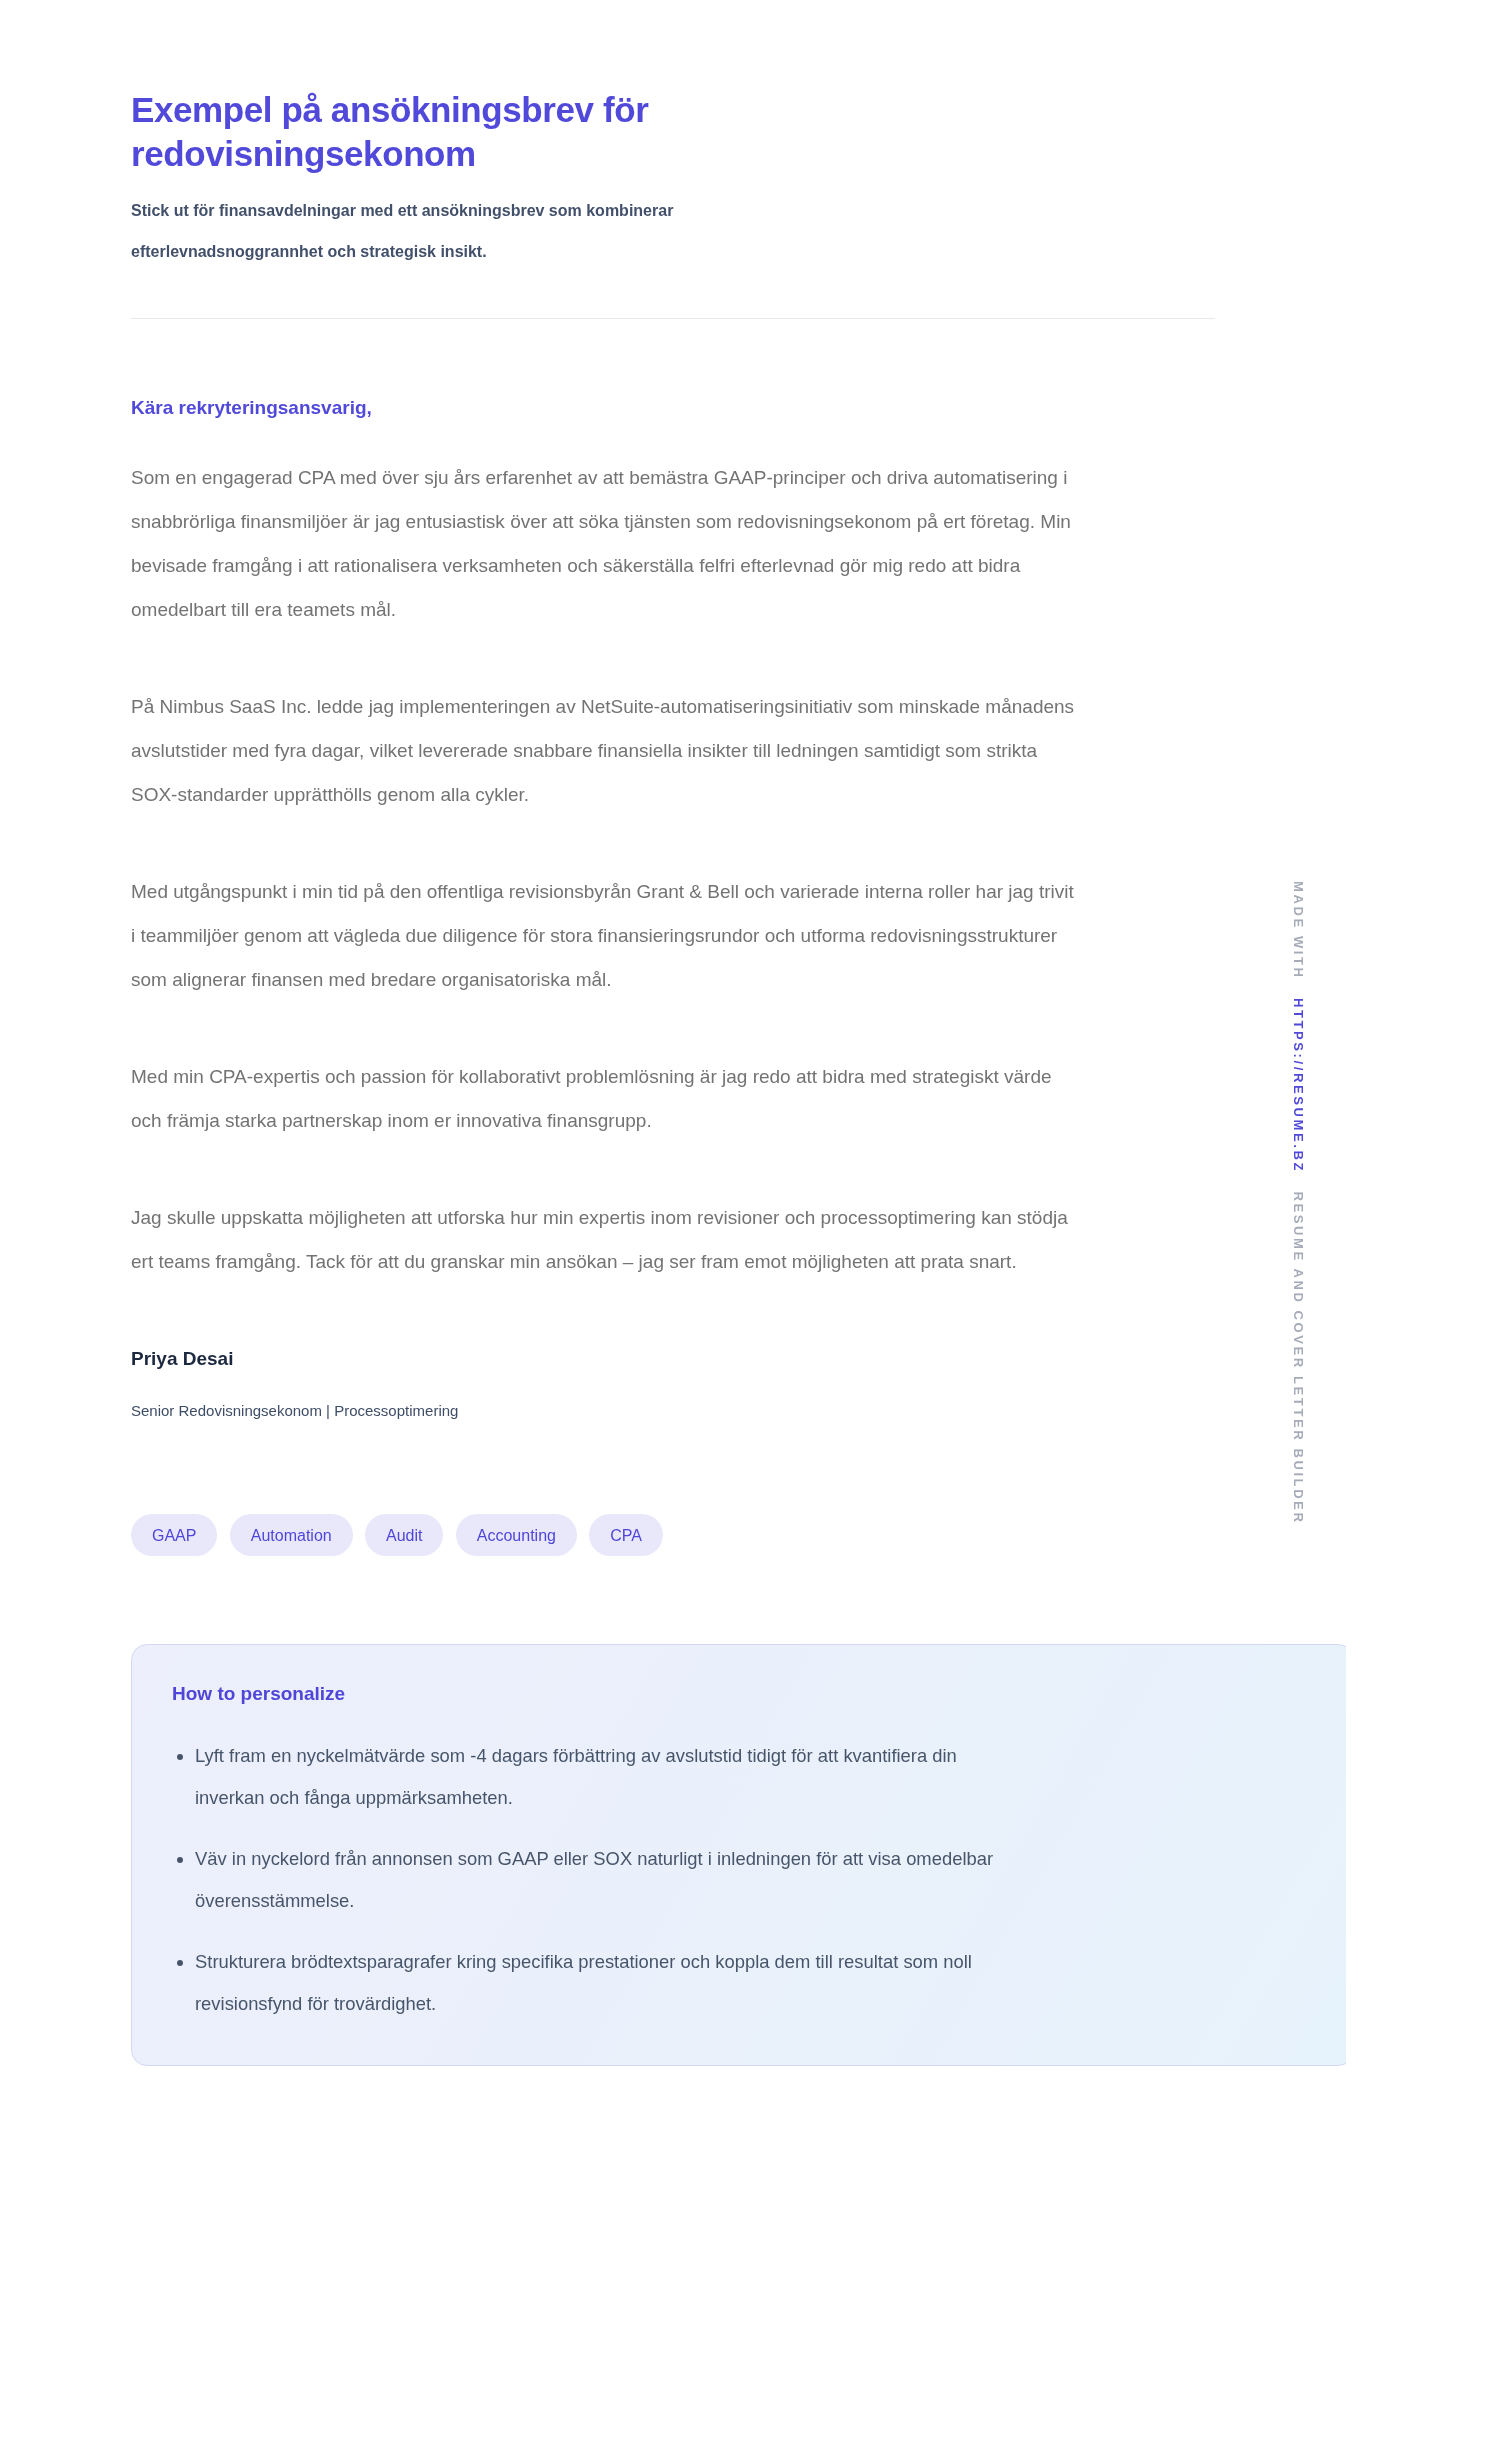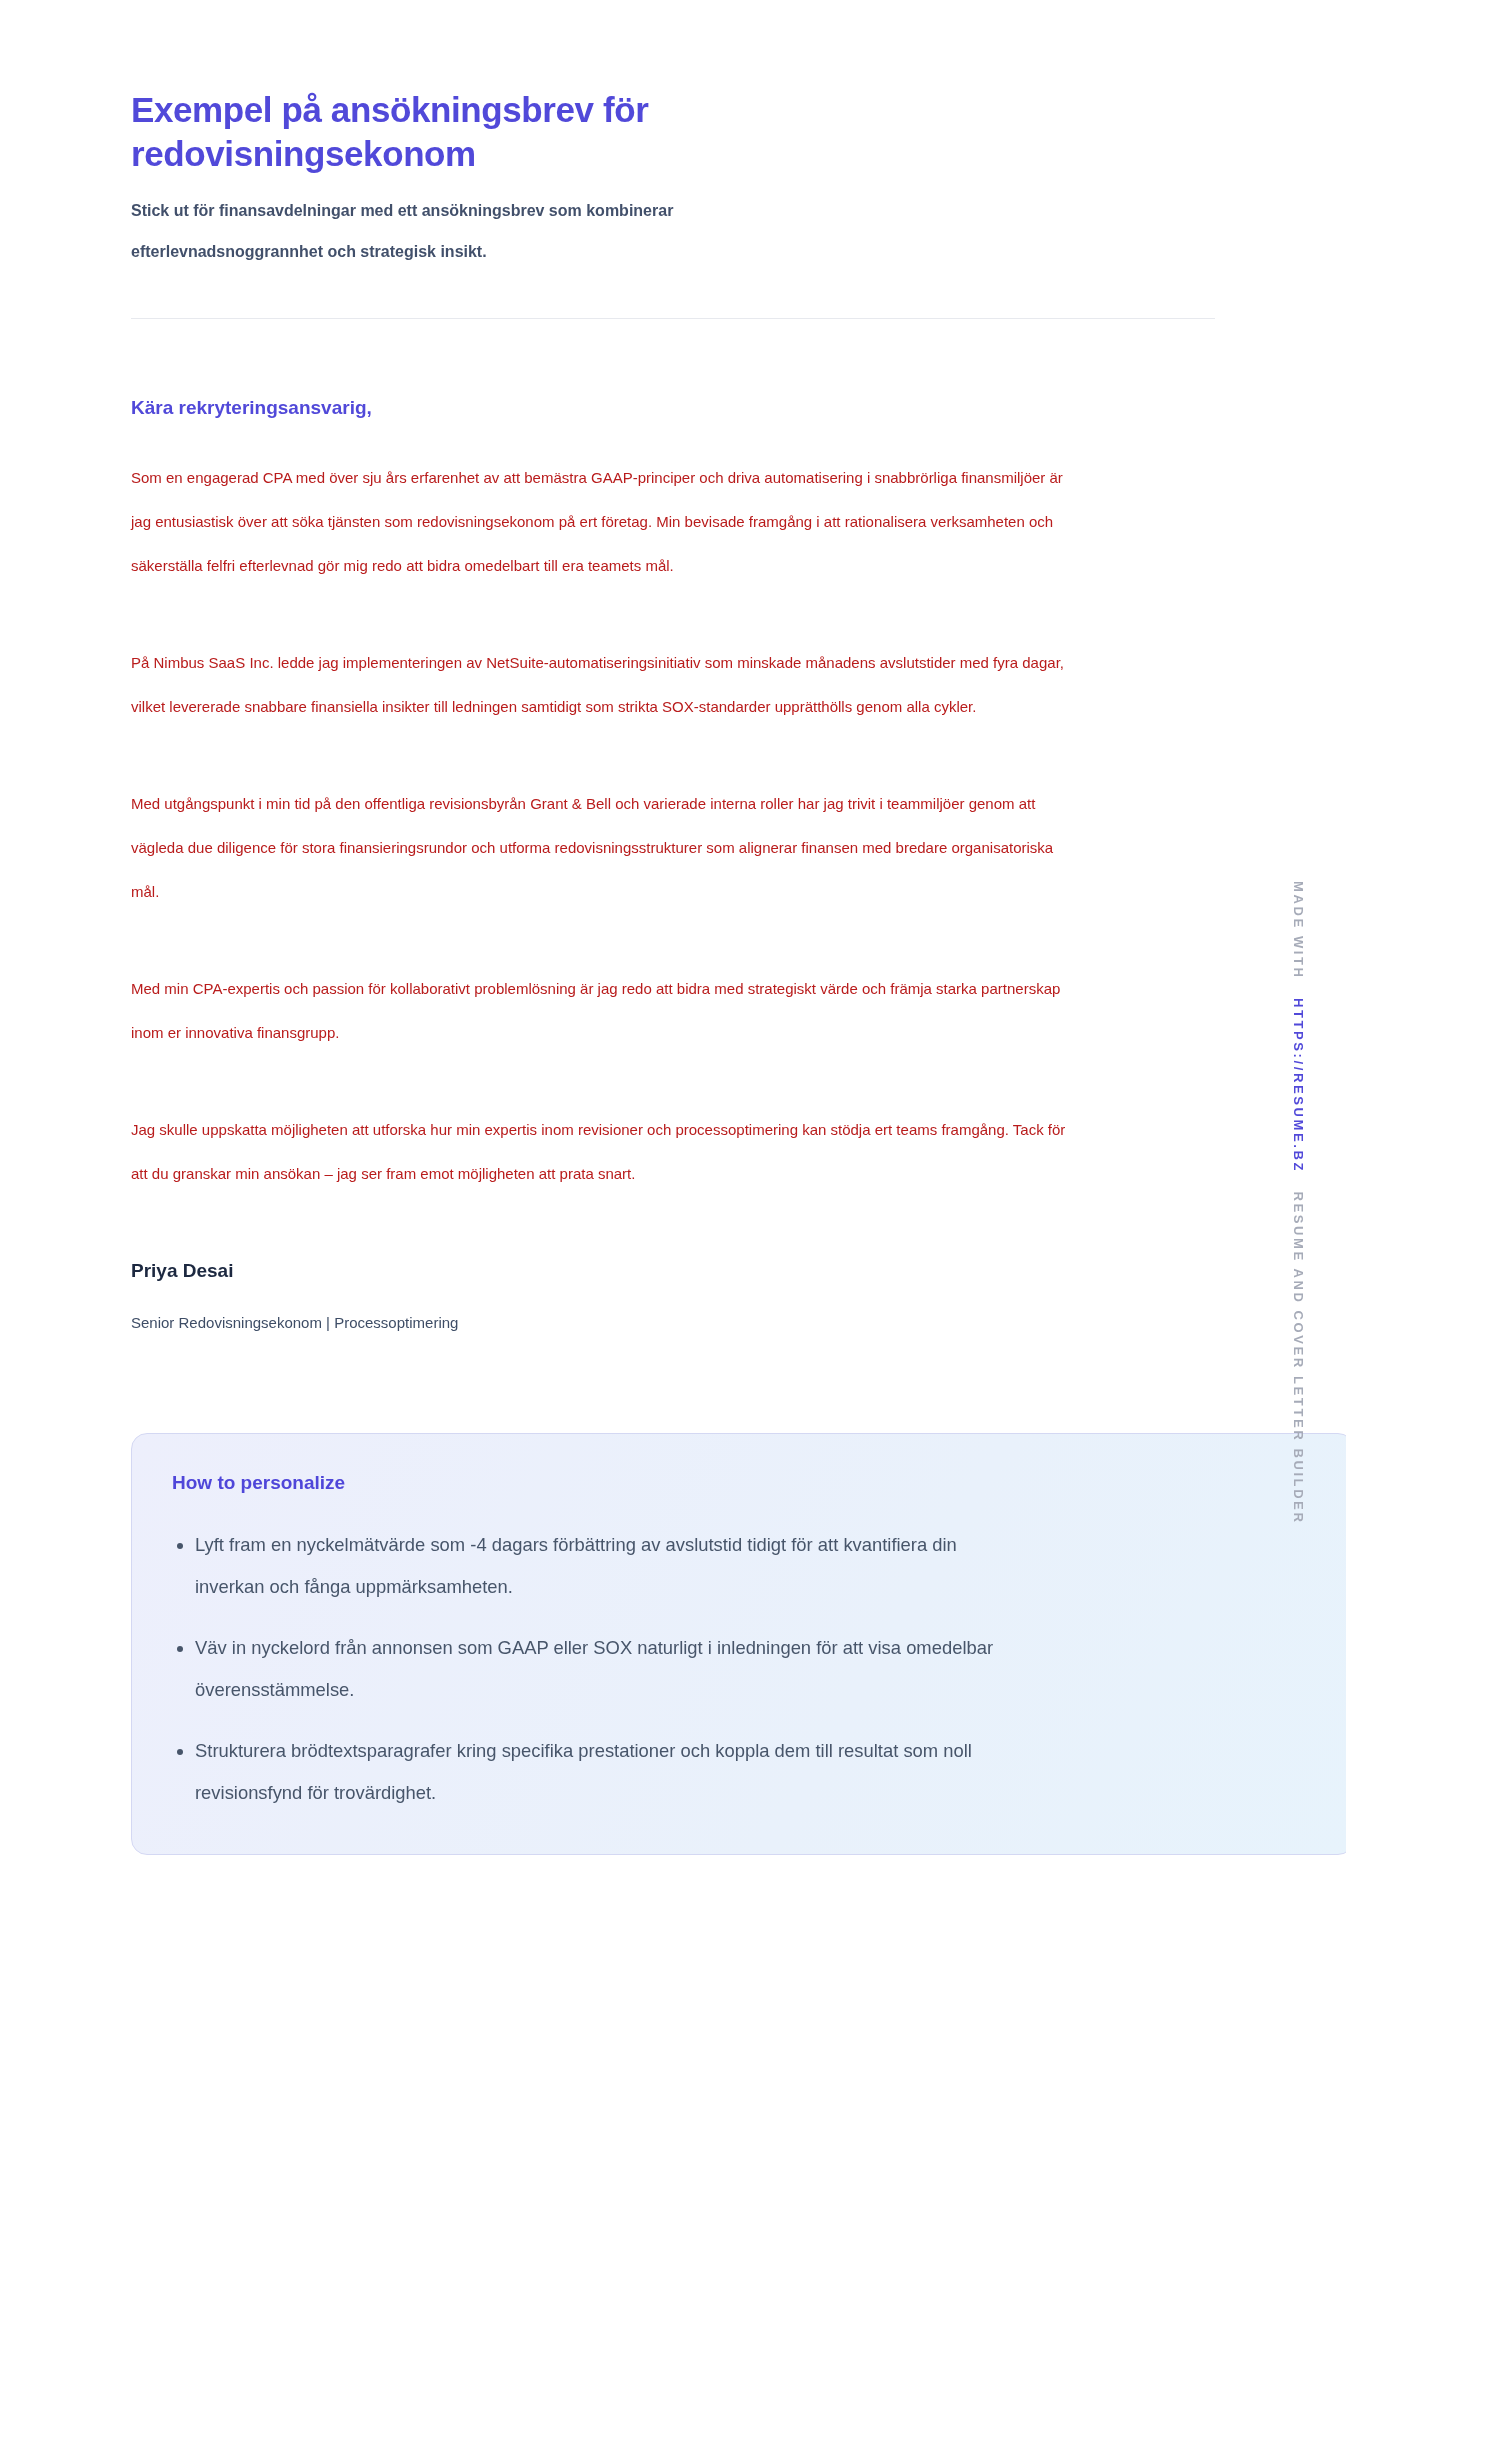--- a/index.html
+++ b/index.html
@@ -28,21 +28,21 @@
   .divider{border:none;border-top:0.9px solid #e7e9ee;margin:46px 0 0 0;}
 
   
   .letter{margin-top:67px;}
   .greeting{
     margin:0 0 26px 0;
     font-size:19px;line-height:44px;font-weight:bold;color:#5149d9;
   }
   .para{
     margin:0 0 53px 0;max-width:946px;
-    font-size:15px;line-height:44px;color:#b91c1c;
+    font-size:19px;line-height:44px;color:#737373;
   }
   .sig-name{margin:35px 0 8.8px 0;font-size:19px;line-height:44px;font-weight:bold;color:#1c2840;}
   .sig-role{margin:0;font-size:15px;line-height:44px;color:#3e4d66;}
 
   
   .tags{margin-top:81px;display:flex;gap:12.3px;}
   .tag{
     display:inline-block;background:#e9e8fb;color:#4f46d9;
     font-size:16px;font-weight:normal;
     padding:11.4px 21px;border-radius:23px;line-height:19px;
@@ -91,20 +91,27 @@
       <p class="greeting">Kära rekryteringsansvarig,</p>
       <p class="para">Som en engagerad CPA med över sju års erfarenhet av att bemästra GAAP-principer och driva automatisering i snabbrörliga finansmiljöer är jag entusiastisk över att söka tjänsten som redovisningsekonom på ert företag. Min bevisade framgång i att rationalisera verksamheten och säkerställa felfri efterlevnad gör mig redo att bidra omedelbart till era teamets mål.</p>
       <p class="para">På Nimbus SaaS Inc. ledde jag implementeringen av NetSuite-automatiseringsinitiativ som minskade månadens avslutstider med fyra dagar, vilket levererade snabbare finansiella insikter till ledningen samtidigt som strikta SOX-standarder upprätthölls genom alla cykler.</p>
       <p class="para">Med utgångspunkt i min tid på den offentliga revisionsbyrån Grant &amp; Bell och varierade interna roller har jag trivit i teammiljöer genom att vägleda due diligence för stora finansieringsrundor och utforma redovisningsstrukturer som alignerar finansen med bredare organisatoriska mål.</p>
       <p class="para">Med min CPA-expertis och passion för kollaborativt problemlösning är jag redo att bidra med strategiskt värde och främja starka partnerskap inom er innovativa finansgrupp.</p>
       <p class="para">Jag skulle uppskatta möjligheten att utforska hur min expertis inom revisioner och processoptimering kan stödja ert teams framgång. Tack för att du granskar min ansökan – jag ser fram emot möjligheten att prata snart.</p>
       <p class="sig-name">Priya Desai</p>
       <p class="sig-role">Senior Redovisningsekonom | Processoptimering</p>
     </main>
 
+    <div class="tags">
+      <span class="tag">GAAP</span>
+      <span class="tag">Automation</span>
+      <span class="tag">Audit</span>
+      <span class="tag">Accounting</span>
+      <span class="tag">CPA</span>
+    </div>
 
     <section class="tips">
       <h2 class="tips-title">How to personalize</h2>
       <ul class="tips-list">
         <li>Lyft fram en nyckelmätvärde som -4 dagars förbättring av avslutstid tidigt för att kvantifiera din inverkan och fånga uppmärksamheten.</li>
         <li>Väv in nyckelord från annonsen som GAAP eller SOX naturligt i inledningen för att visa omedelbar överensstämmelse.</li>
         <li>Strukturera brödtextsparagrafer kring specifika prestationer och koppla dem till resultat som noll revisionsfynd för trovärdighet.</li>
       </ul>
     </section>
 

